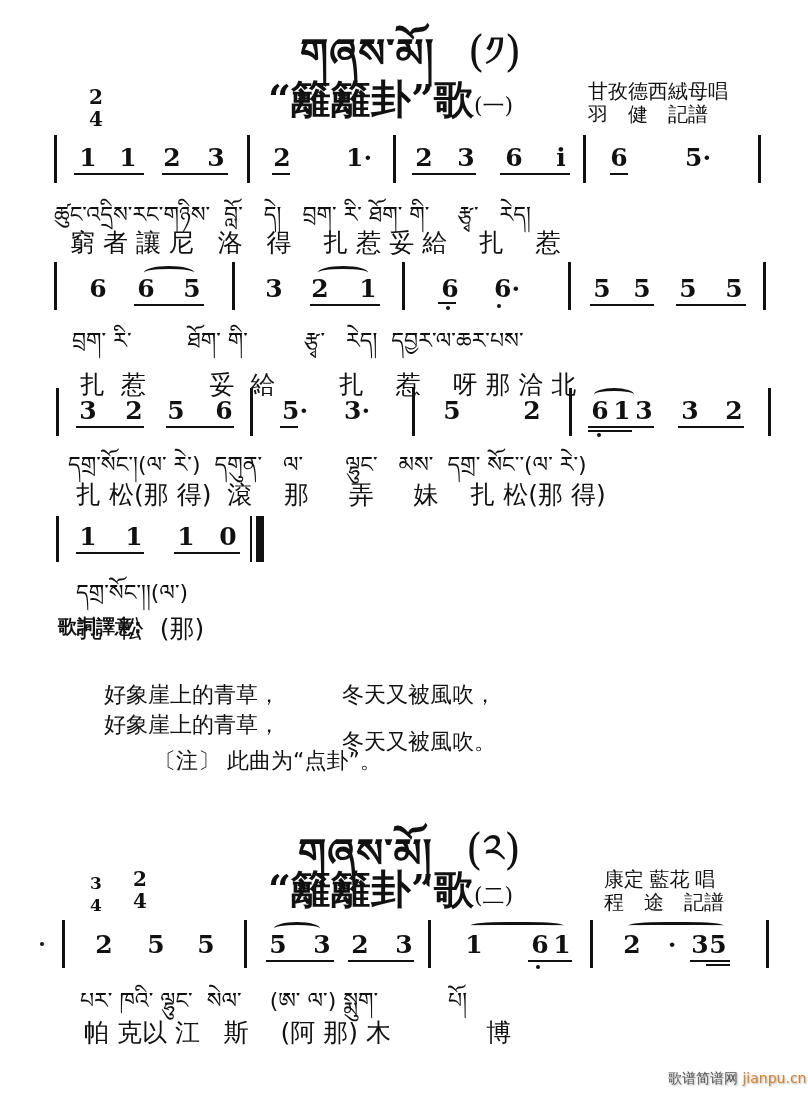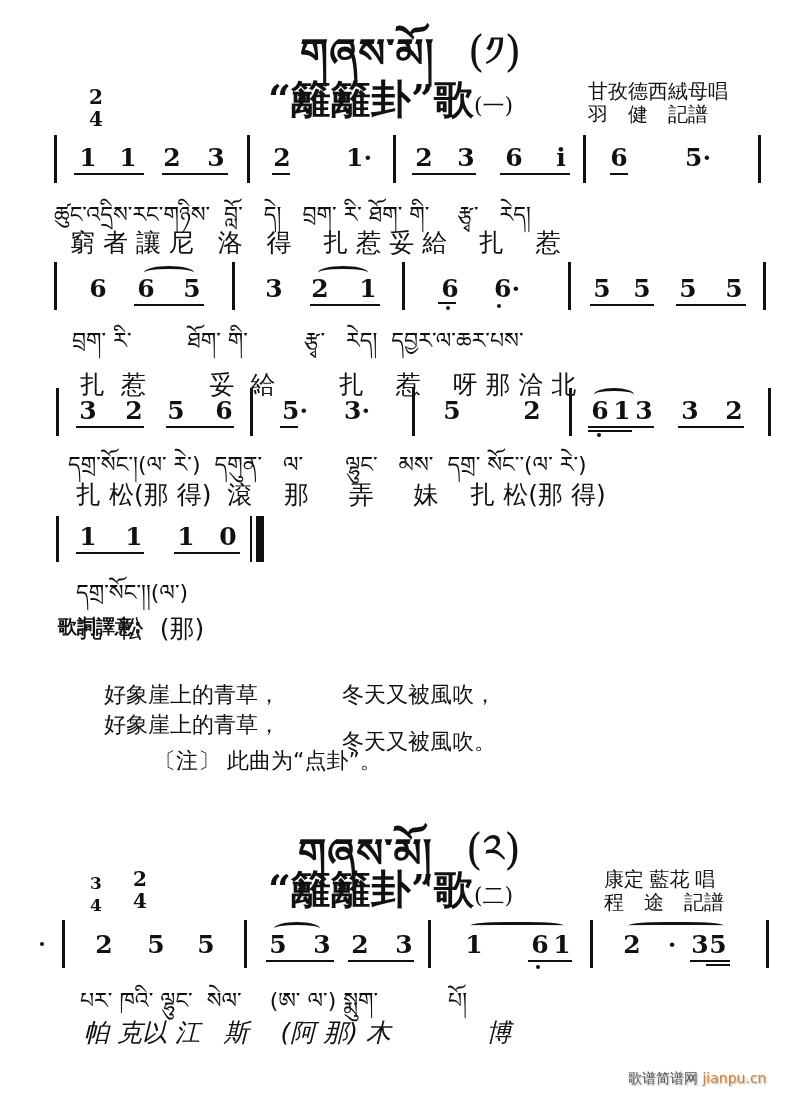--- a/index.html
+++ b/index.html
@@ -222,18 +222,18 @@
   <div class="note" style="left:662px; top:10px;">·</div>
   <div class="note" style="left:690px; top:10px;">3</div>
   <div class="note" style="left:708px; top:10px;">5</div>
   <div class="uline" style="left:690px; top:40px; width:40px;"></div>
   <div class="uline" style="left:706px; top:44px; width:24px;"></div>
   <div class="slur" style="left:628px; top:2px; width:96px; height:6px; border-radius:40% 40% 0 0;"></div>
 
   <div class="bar" style="left:766px; top:0; height:48px;"></div>
 </div>
 <div class="tib-lyric" style="left:80px; top:976px;">པར་ ཁའི་ ལྷུང་  སེལ་    (ཨ་ ལ་) སྨུག་          པོ།</div>
-<div class="zh-lyric" style="left:84px; top:1016px;font-style:italic;">帕 克以 江   斯    (阿 那) 木            博</div>
-
-<div class="abs watermark" style="left:628px; top:1070px;">
+<div class="zh-lyric" style="left:84px; top:1016px;">帕 克以 江   斯    (阿 那) 木            博</div>
+
+<div class="abs watermark" style="left:668px; top:1070px;">
   <span>歌谱简谱网</span>
   <span class="wm-accent">jianpu.cn</span>
 </div>
 
 </body></html>

